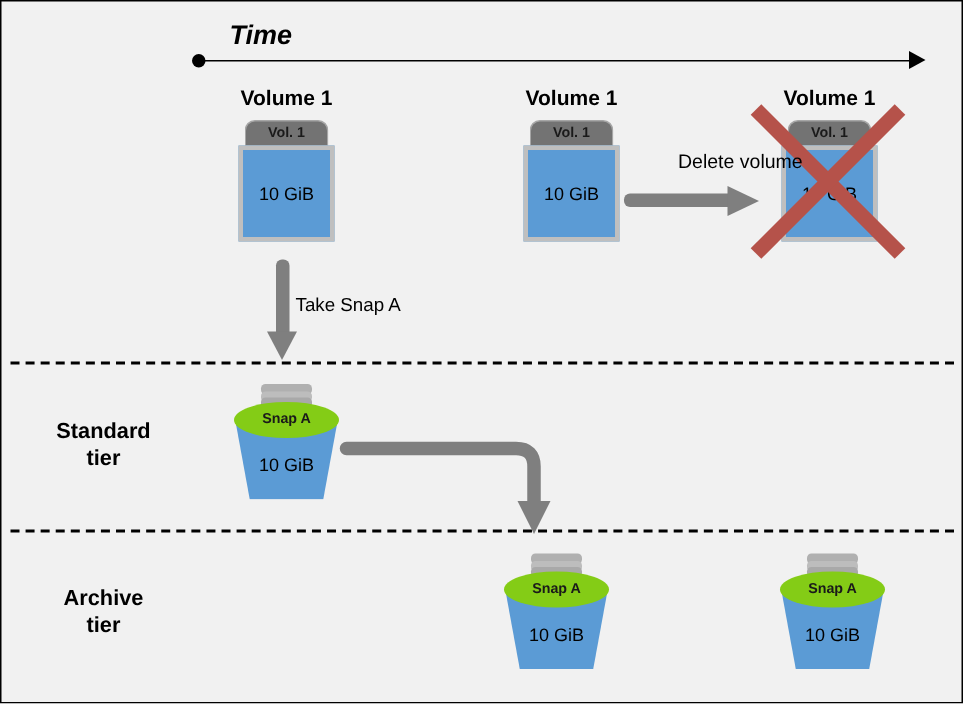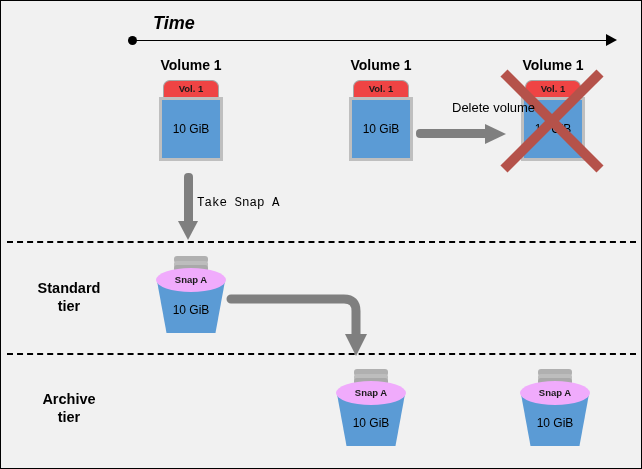--- a/index.html
+++ b/index.html
@@ -84,21 +84,21 @@
     color: #000;
     text-align: center;
     width: 100%;
     white-space: nowrap;
   }
   .volume-tab {
     position: relative;
     margin: 7px auto 0 auto;
     width: 56px;
     height: 17px;
-    background: #ef4444;
+    background: #737373;
     border: 1px solid #a6a6a6;
     border-bottom: none;
     border-top-left-radius: 7px;
     border-top-right-radius: 7px;
     box-sizing: border-box;
     font-size: 9.5px;
     font-weight: bold;
     color: #1a1a1a;
     text-align: center;
     line-height: 16px;
@@ -135,21 +135,21 @@
     border-radius: 3px;
   }
   .snap-disk.d1 { top: 0px; }
   .snap-disk.d2 { top: 5px; background: #bdbdbd; }
   .snap-disk.d3 { top: 9px; background: #a9a9a9; }
   .snap-cap {
     position: relative;
     margin: -2px auto 0 auto;
     width: 70px;
     height: 24px;
-    background: #f0abfc;
+    background: #84cc16;
     border-radius: 50% / 50%;
     font-size: 9.5px;
     font-weight: bold;
     color: #1a1a1a;
     text-align: center;
     line-height: 24px;
     z-index: 3;
   }
   .snap-body {
     position: relative;
@@ -201,21 +201,20 @@
     left: 177px; top: 220px;
     width: 0; height: 0;
     border-left: 10.5px solid transparent;
     border-right: 10.5px solid transparent;
     border-top: 19px solid #7f7f7f;
   }
   .snap-arrow-label {
     left: 196px; top: 195px;
     font-size: 12.5px; color: #000;
     white-space: nowrap;
-    font-family: Liberation Mono, monospace;
   }
 
   
   .arc-svg { left: 225px; top: 258px; }
   .arc-label {
     left: 259px; top: 268px;
     font-size: 12.5px; color: #000;
     white-space: nowrap;
   }
 

